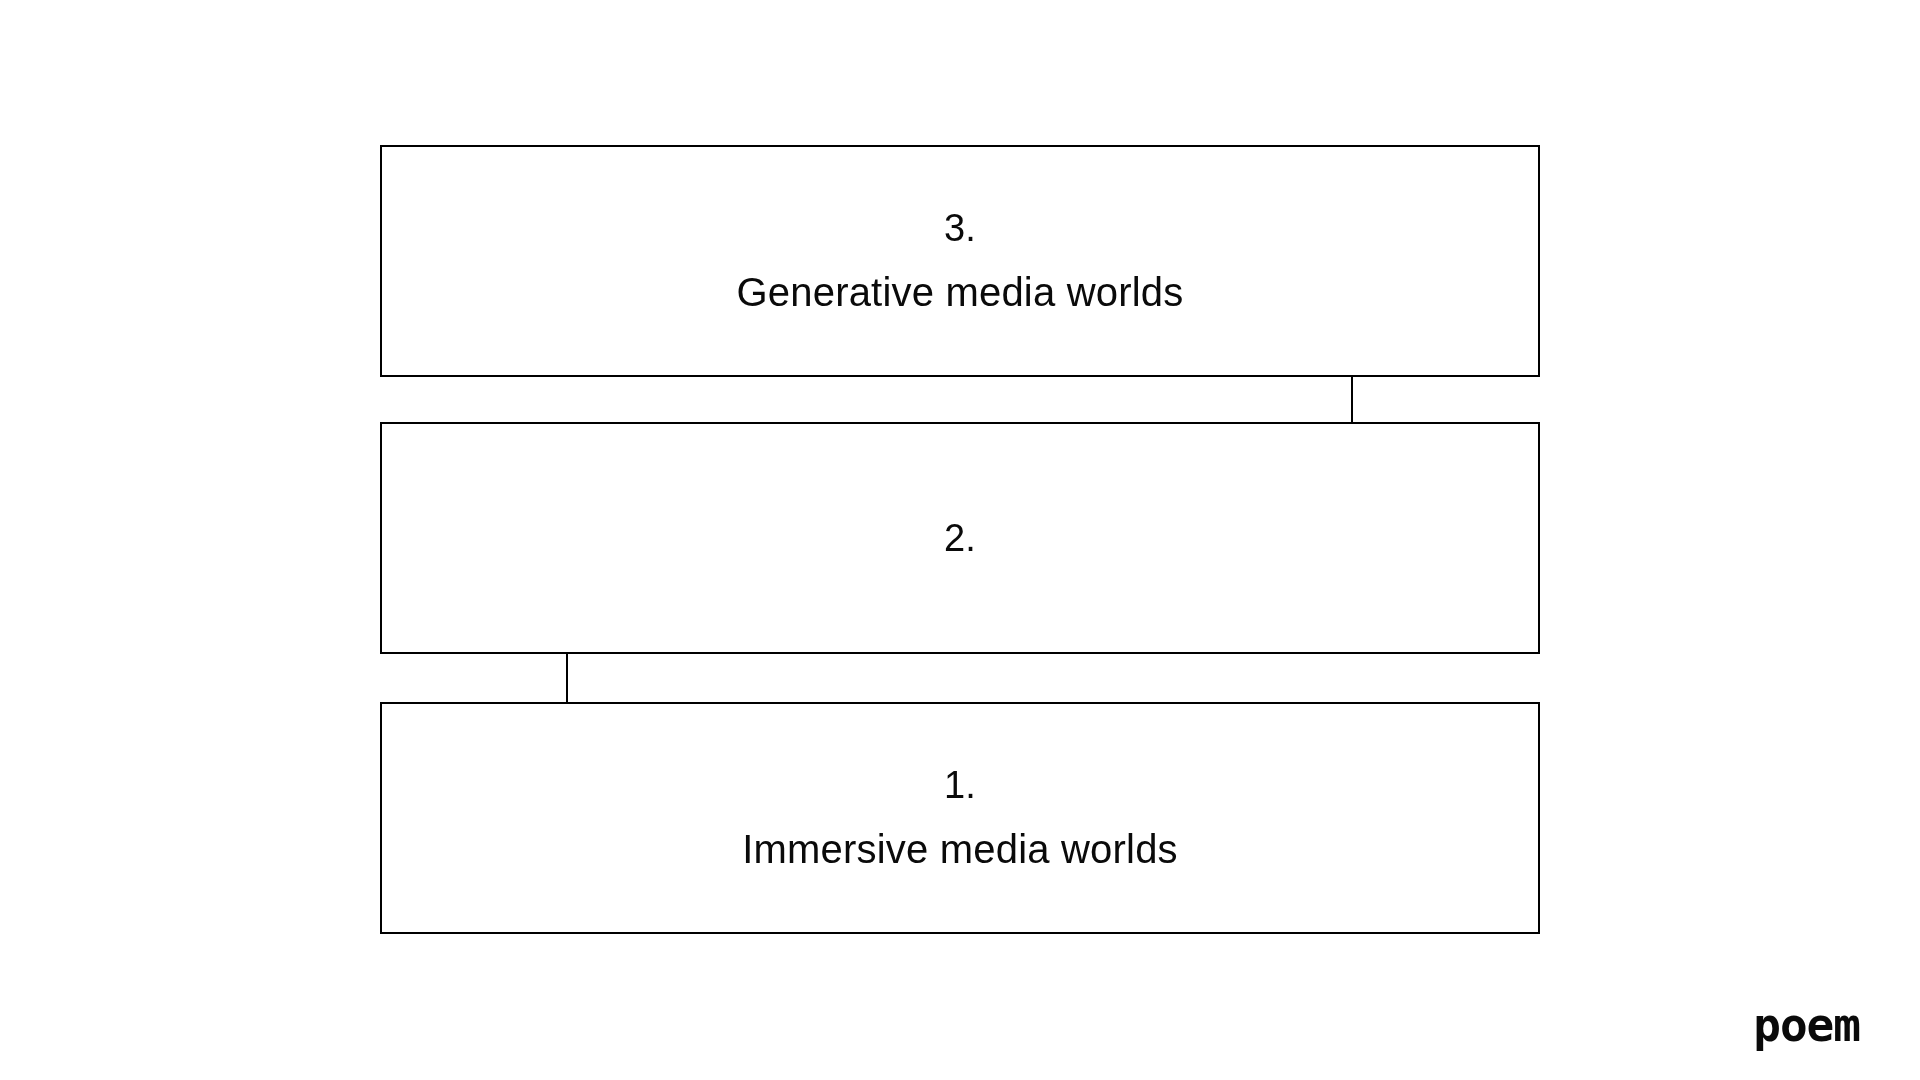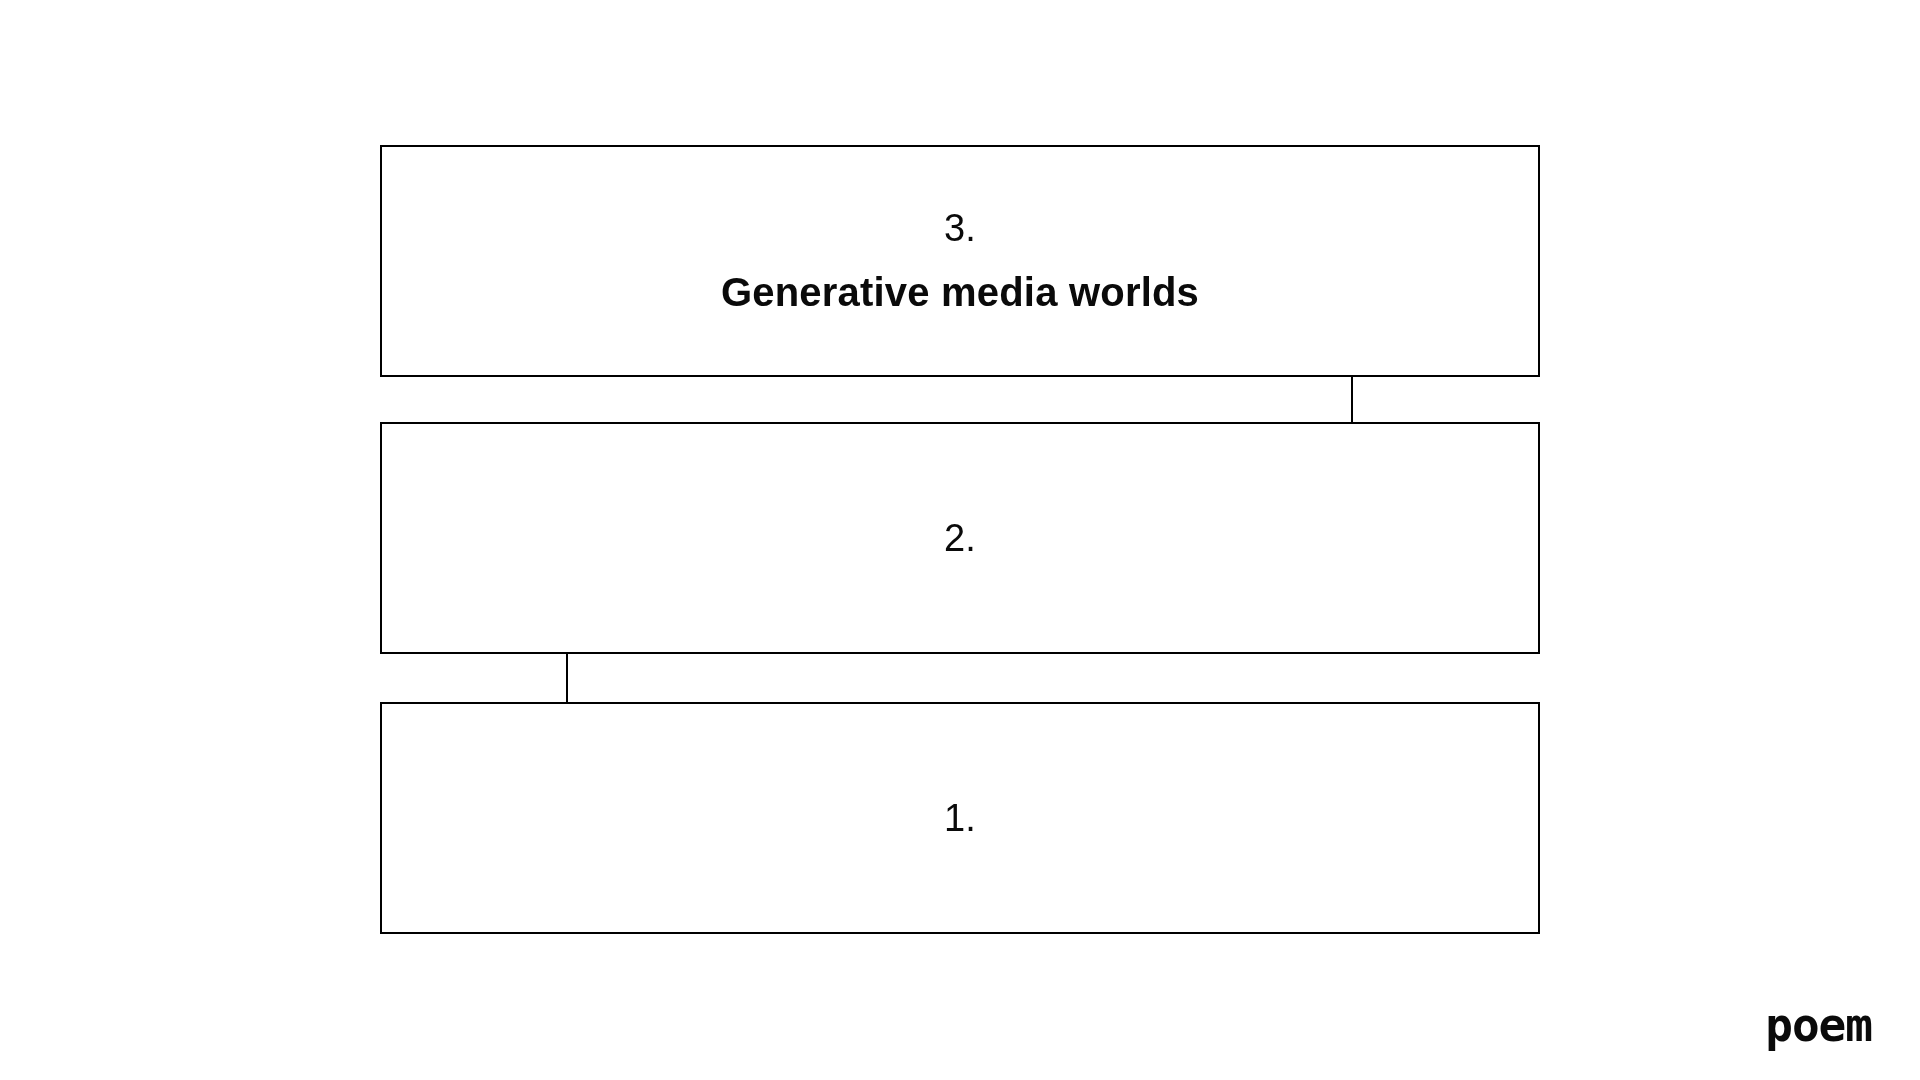--- a/index.html
+++ b/index.html
@@ -49,42 +49,41 @@
     line-height: 1.18;
     text-align: center;
     white-space: nowrap;
   }
   .node-index {
     font-size: 38px;
   }
   .node-label {
     font-size: 40px;
     margin-top: 18px;
-    font-weight: bold;
   }
 
   .connector {
     position: absolute;
     width: 2px;
     background: #000000;
   }
   #connector-3-2 {
     left: 1351px;
     top: 375px;
     height: 49px;
   }
   #connector-2-1 {
     left: 566px;
     top: 654px;
     height: 50px;
   }
 
   #brand-logo {
     position: absolute;
-    right: 48px;
+    right: 60px;
     bottom: 32px;
     font-family: "DejaVu Sans Mono", monospace;
     font-size: 46px;
     font-weight: 700;
     letter-spacing: -1px;
     color: #0a0a0a;
     line-height: 1;
   }
 </style>
 </head>
@@ -96,20 +95,21 @@
     <div class="node-index">3.</div>
     <div class="node-label">Generative media worlds</div>
   </div>
 
   <div class="node" id="node-2">
     <div class="node-index">2.</div>
   </div>
 
   <div class="node" id="node-1">
     <div class="node-index">1.</div>
+    <div class="node-label">Immersive media worlds</div>
   </div>
 
   <div class="connector" id="connector-3-2"></div>
   <div class="connector" id="connector-2-1"></div>
 
   <div id="brand-logo">poem</div>
 
 </div>
 
 </body></html>

